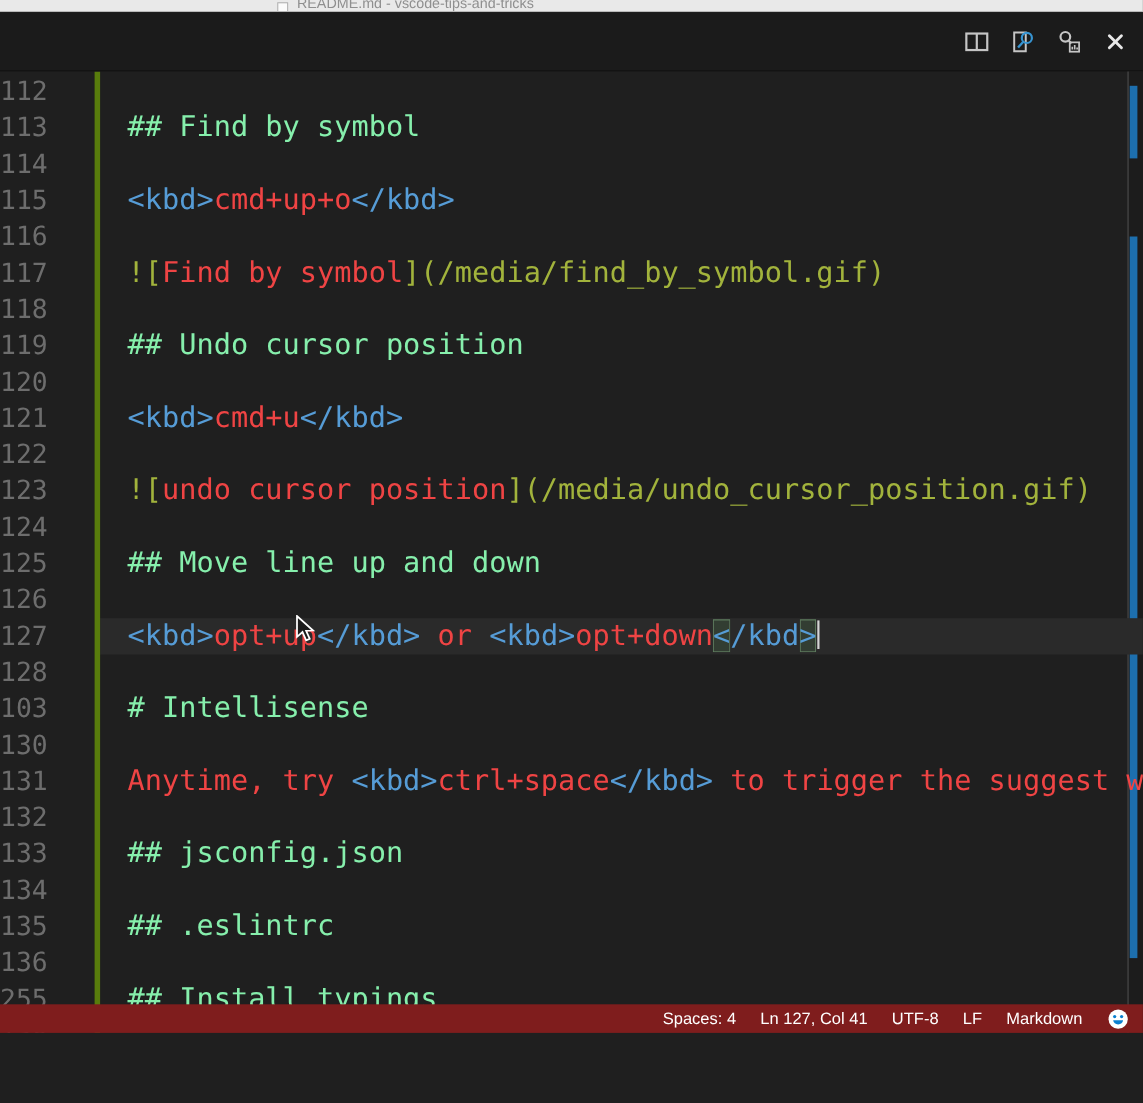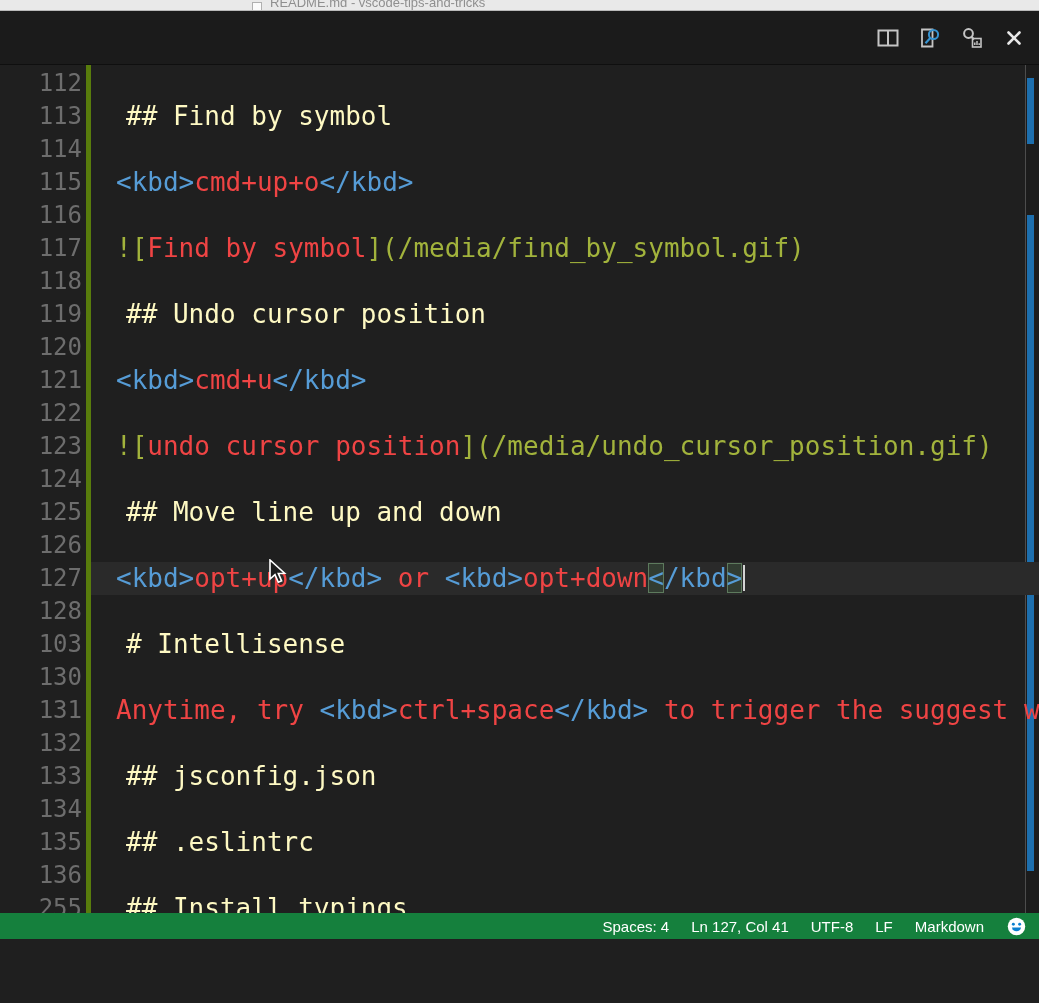--- a/index.html
+++ b/index.html
@@ -24,44 +24,44 @@
                     display:flex; align-items:center; gap:16px; }
   .hicon { width:26px; height:26px; display:flex; align-items:center; justify-content:center;
            cursor:default; }
 
   
   .editor { position:absolute; left:0; top:65px; width:1039px; height:912px;
             background:#1f1f1f; overflow:hidden; }
   .lines { position:absolute; left:0; top:2px; width:1039px; z-index:3; }
   .line-row { display:flex; height:33px; line-height:33px; white-space:pre;
               font-family:"DejaVu Sans Mono", monospace; font-size:26px; }
-  .num { width:82px; text-align:right; color:#6d6d6d; font-size:24px; flex:none; }
+  .num { width:82px; color:#6d6d6d; font-size:24px; flex:none; }
   .content { flex:1; margin-left:9px; padding-left:25px; overflow:hidden; }
   .line-row.current .content { background:#2a2a2a; }
-  .head  { color:#fef9c3;margin-left:10px; }
+  .head  { color:#86efac; }
   .tag   { color:#569cd6; }
   .txt   { color:#ef4444; }
   .olive { color:#a2b33c; }
   .match { background:rgba(80,130,80,0.22); box-shadow:inset 0 0 0 1px #5d7a5d; }
   .caret { display:inline-block; width:2px; height:26px; background:#d4d4d4;
            vertical-align:-4px; margin-left:1px; }
 
   .gutter-added { position:absolute; left:86px; top:0; width:5px; height:912px;
                   background:#587c0c; z-index:4; }
 
   
   .scroll-track { position:absolute; right:0; top:65px; width:13px; height:912px;
                   background:#1c1c1c; z-index:1; }
   .scroll-line { position:absolute; left:1025px; top:65px; width:1px; height:912px;
                  background:#4d4d4d; z-index:2; }
   .ov-bar { position:absolute; left:1027px; width:7px; z-index:2; }
 
   
   .statusbar { position:absolute; left:0; bottom:0; width:1039px; height:26px;
-               background:#15803d; display:flex; align-items:center;
+               background:#7f1d1d; display:flex; align-items:center;
                justify-content:flex-end; z-index:5; }
   .status-item { color:#ffffff; font-size:15px; margin-right:22px; white-space:nowrap;
                  cursor:default; }
   .smiley { margin-right:12px; display:flex; align-items:center; }
 
   
   .mouse { position:absolute; left:266px; top:559px; z-index:9; pointer-events:none; }
 </style>
 </head>
 <body>

